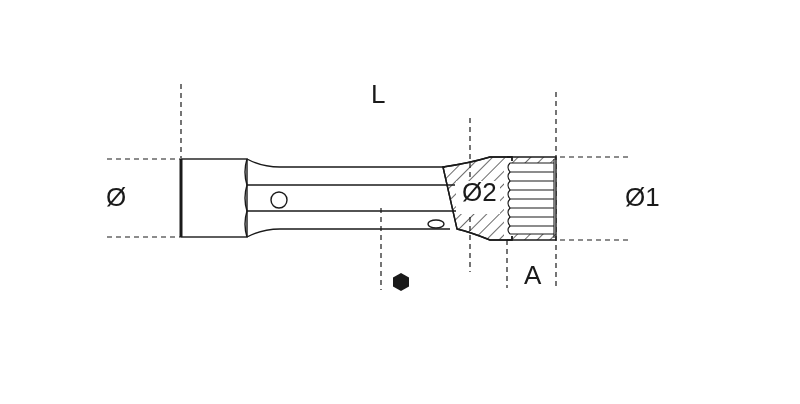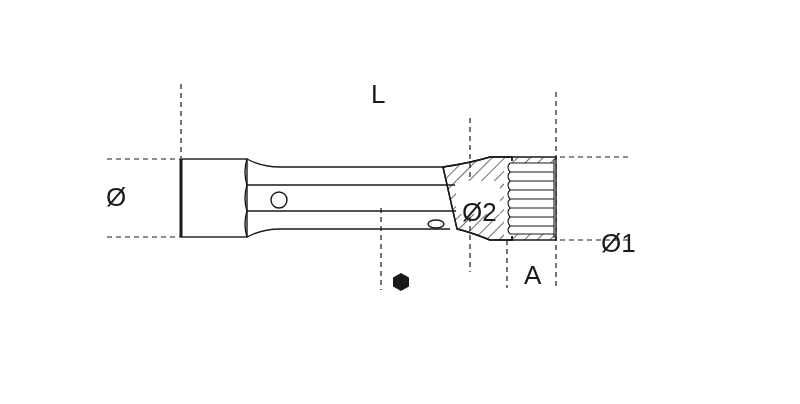--- a/index.html
+++ b/index.html
@@ -1,22 +1,22 @@
 <!DOCTYPE html>
 <html><head>
   <meta charset="utf-8">
   <style>
     html, body { margin: 0; padding: 0; background: #ffffff; }
     .canvas { position: relative; width: 800px; height: 404px; background: #ffffff; overflow: hidden; }
     svg { position: absolute; left: 0; top: 0; }
     .lbl { position: absolute; font-family: "Liberation Sans", sans-serif; color: #1a1a1a; font-size: 26px; line-height: 1; white-space: nowrap; }
     #lbl-L { left: 371px; top: 81px; }
     #lbl-dia { left: 106px; top: 184px; }
-    #lbl-dia2 { left: 462px; top: 199px; background: transparent; text-align: right; }
-    #lbl-dia1 { left: 601px; top: 184px; margin-top: 46px; }
+    #lbl-dia2 { left: 462px; top: 179px; background: transparent; text-align: right; }
+    #lbl-dia1 { left: 625px; top: 184px; }
     #lbl-A { left: 524px; top: 262px; }
   </style>
 </head>
 <body>
 
 <div class="canvas">
   <svg width="800" height="404" viewBox="0 0 800 404">
     <defs>
       <pattern id="hatch" patternUnits="userSpaceOnUse" width="9" height="9" patternTransform="rotate(45)">
         <line x1="0" y1="0" x2="0" y2="9" stroke="#1a1a1a" stroke-width="1.3"></line>

